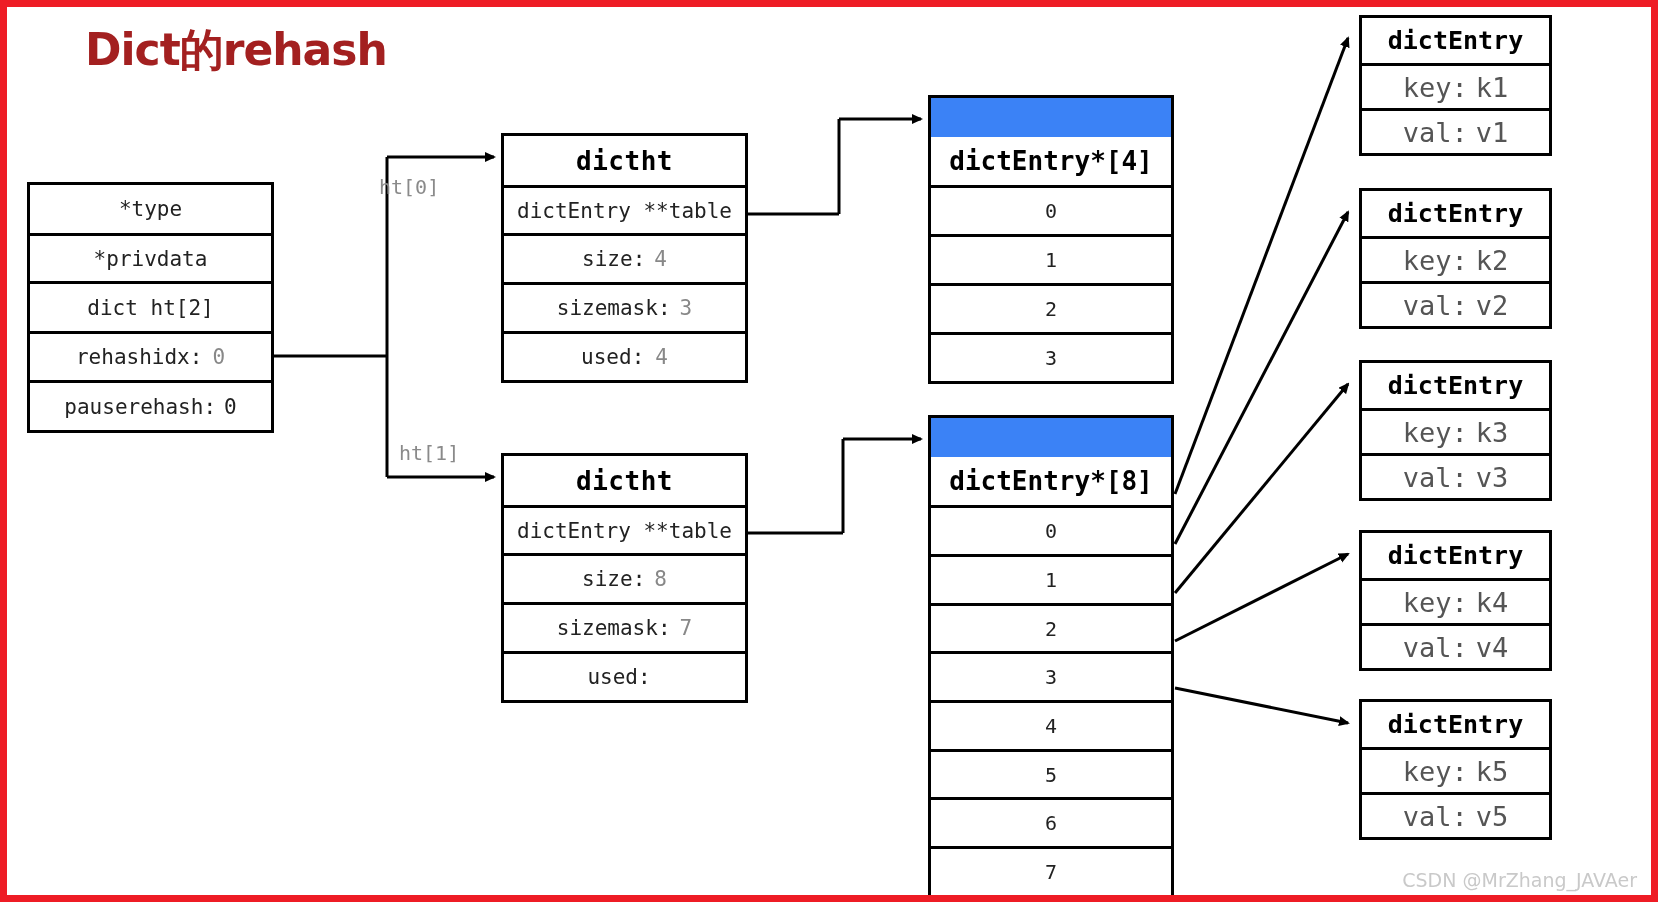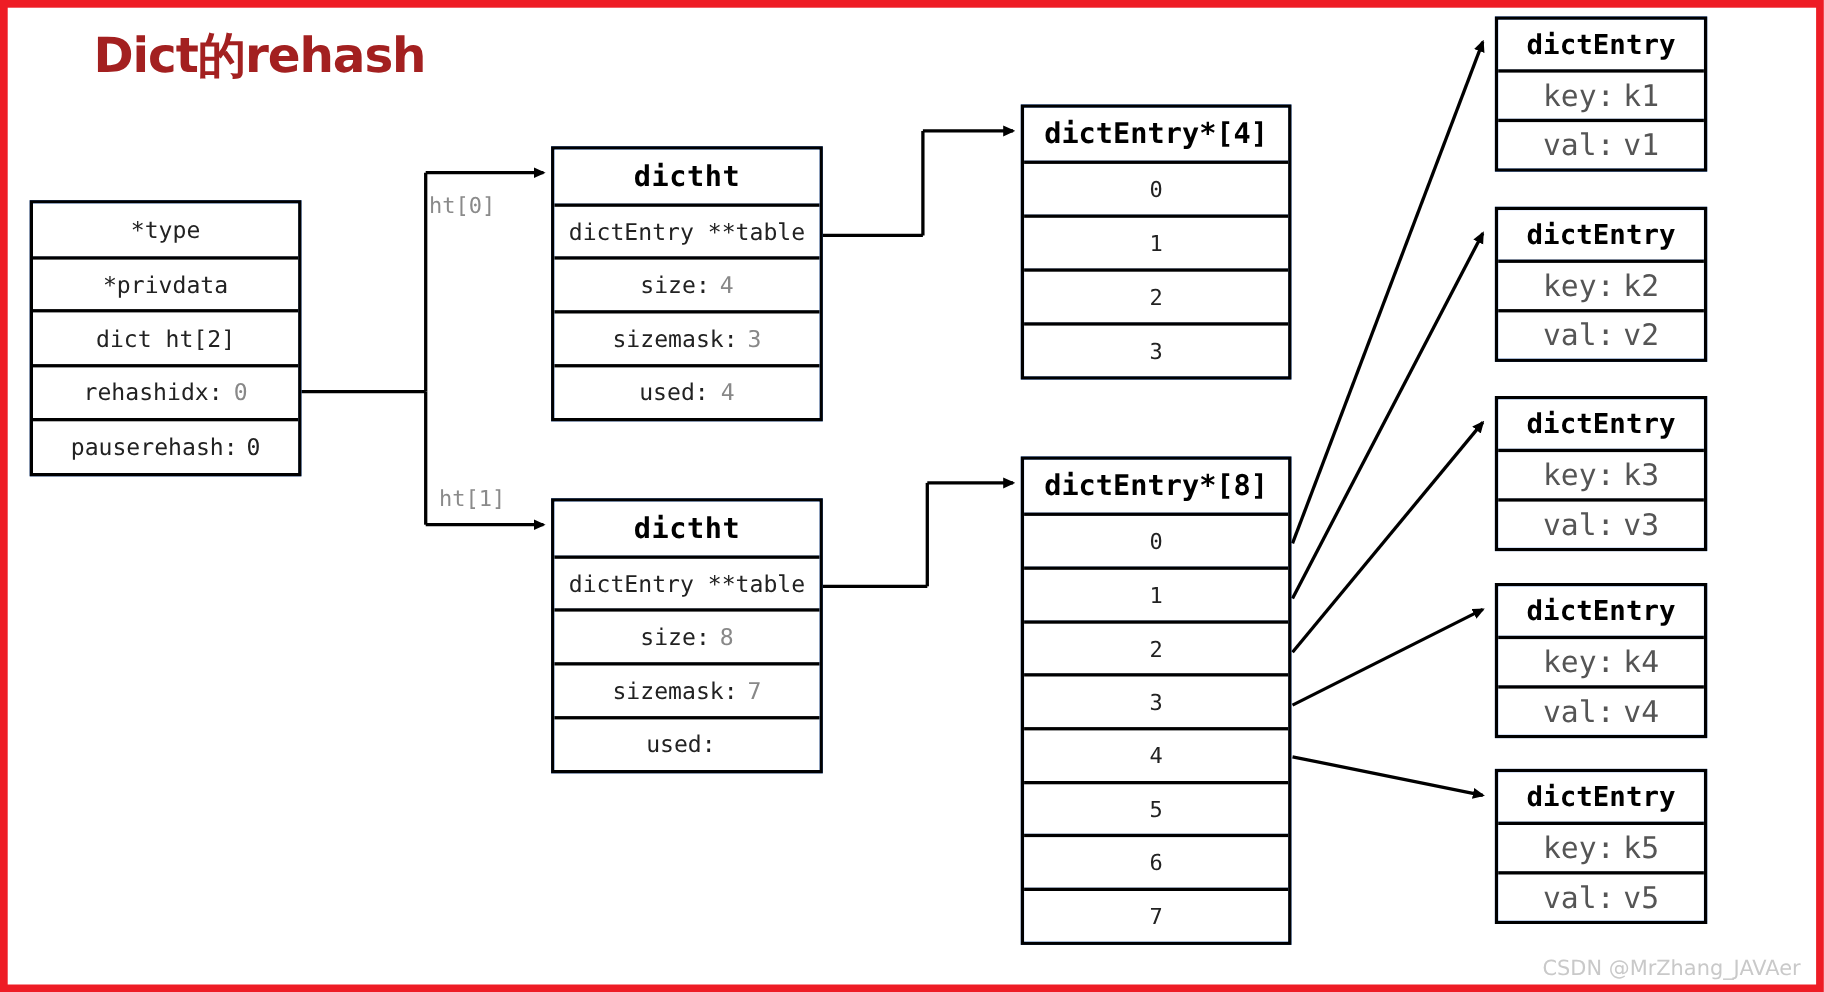--- a/index.html
+++ b/index.html
@@ -62,20 +62,21 @@
   .cell {
     font-size: 21px;
     color: #222;
   }
   .cell .val { color: #888888; }
   .cell .lbl { color: #222222; }
   .arr-hdr {
     font-weight: bold;
     font-size: 26px;
     color: #000;
+    margin-top: 39px;
   }
   .arr-cell {
     font-size: 20px;
     color: #222;
   }
   .ht-label {
     position: absolute;
     font-size: 20px;
     color: #8a8a8a;
     white-space: nowrap;
@@ -123,21 +124,21 @@
     <path d="M836,526 L836,432" stroke="#000" stroke-width="3" fill="none"></path>
     <path d="M836,432 L914,432" stroke="#000" stroke-width="3" fill="none" marker-end="url(#ah)"></path>
 
     <path d="M1168,487 L1341,31" stroke="#000" stroke-width="3" fill="none" marker-end="url(#ah)"></path>
     <path d="M1168,537 L1341,205" stroke="#000" stroke-width="3" fill="none" marker-end="url(#ah)"></path>
     <path d="M1168,586 L1341,377" stroke="#000" stroke-width="3" fill="none" marker-end="url(#ah)"></path>
     <path d="M1168,634 L1341,547" stroke="#000" stroke-width="3" fill="none" marker-end="url(#ah)"></path>
     <path d="M1168,681 L1341,716" stroke="#000" stroke-width="3" fill="none" marker-end="url(#ah)"></path>
   </svg>
 
-  <div class="ht-label" style="left:383px; top:168px;">ht[0]</div>
+  <div class="ht-label" style="left:372px; top:168px;">ht[0]</div>
   <div class="ht-label" style="left:392px; top:434px;">ht[1]</div>
 
   <div class="box" id="dict-box" style="left:20px; top:175px; width:247px;">
     <div class="row cell" style="height:48px;">
       <span class="lbl">*type</span>
     </div>
     <div class="row cell" style="height:48px;">
       <span class="lbl">*privdata</span>
     </div>
     <div class="row cell" style="height:50px;">

